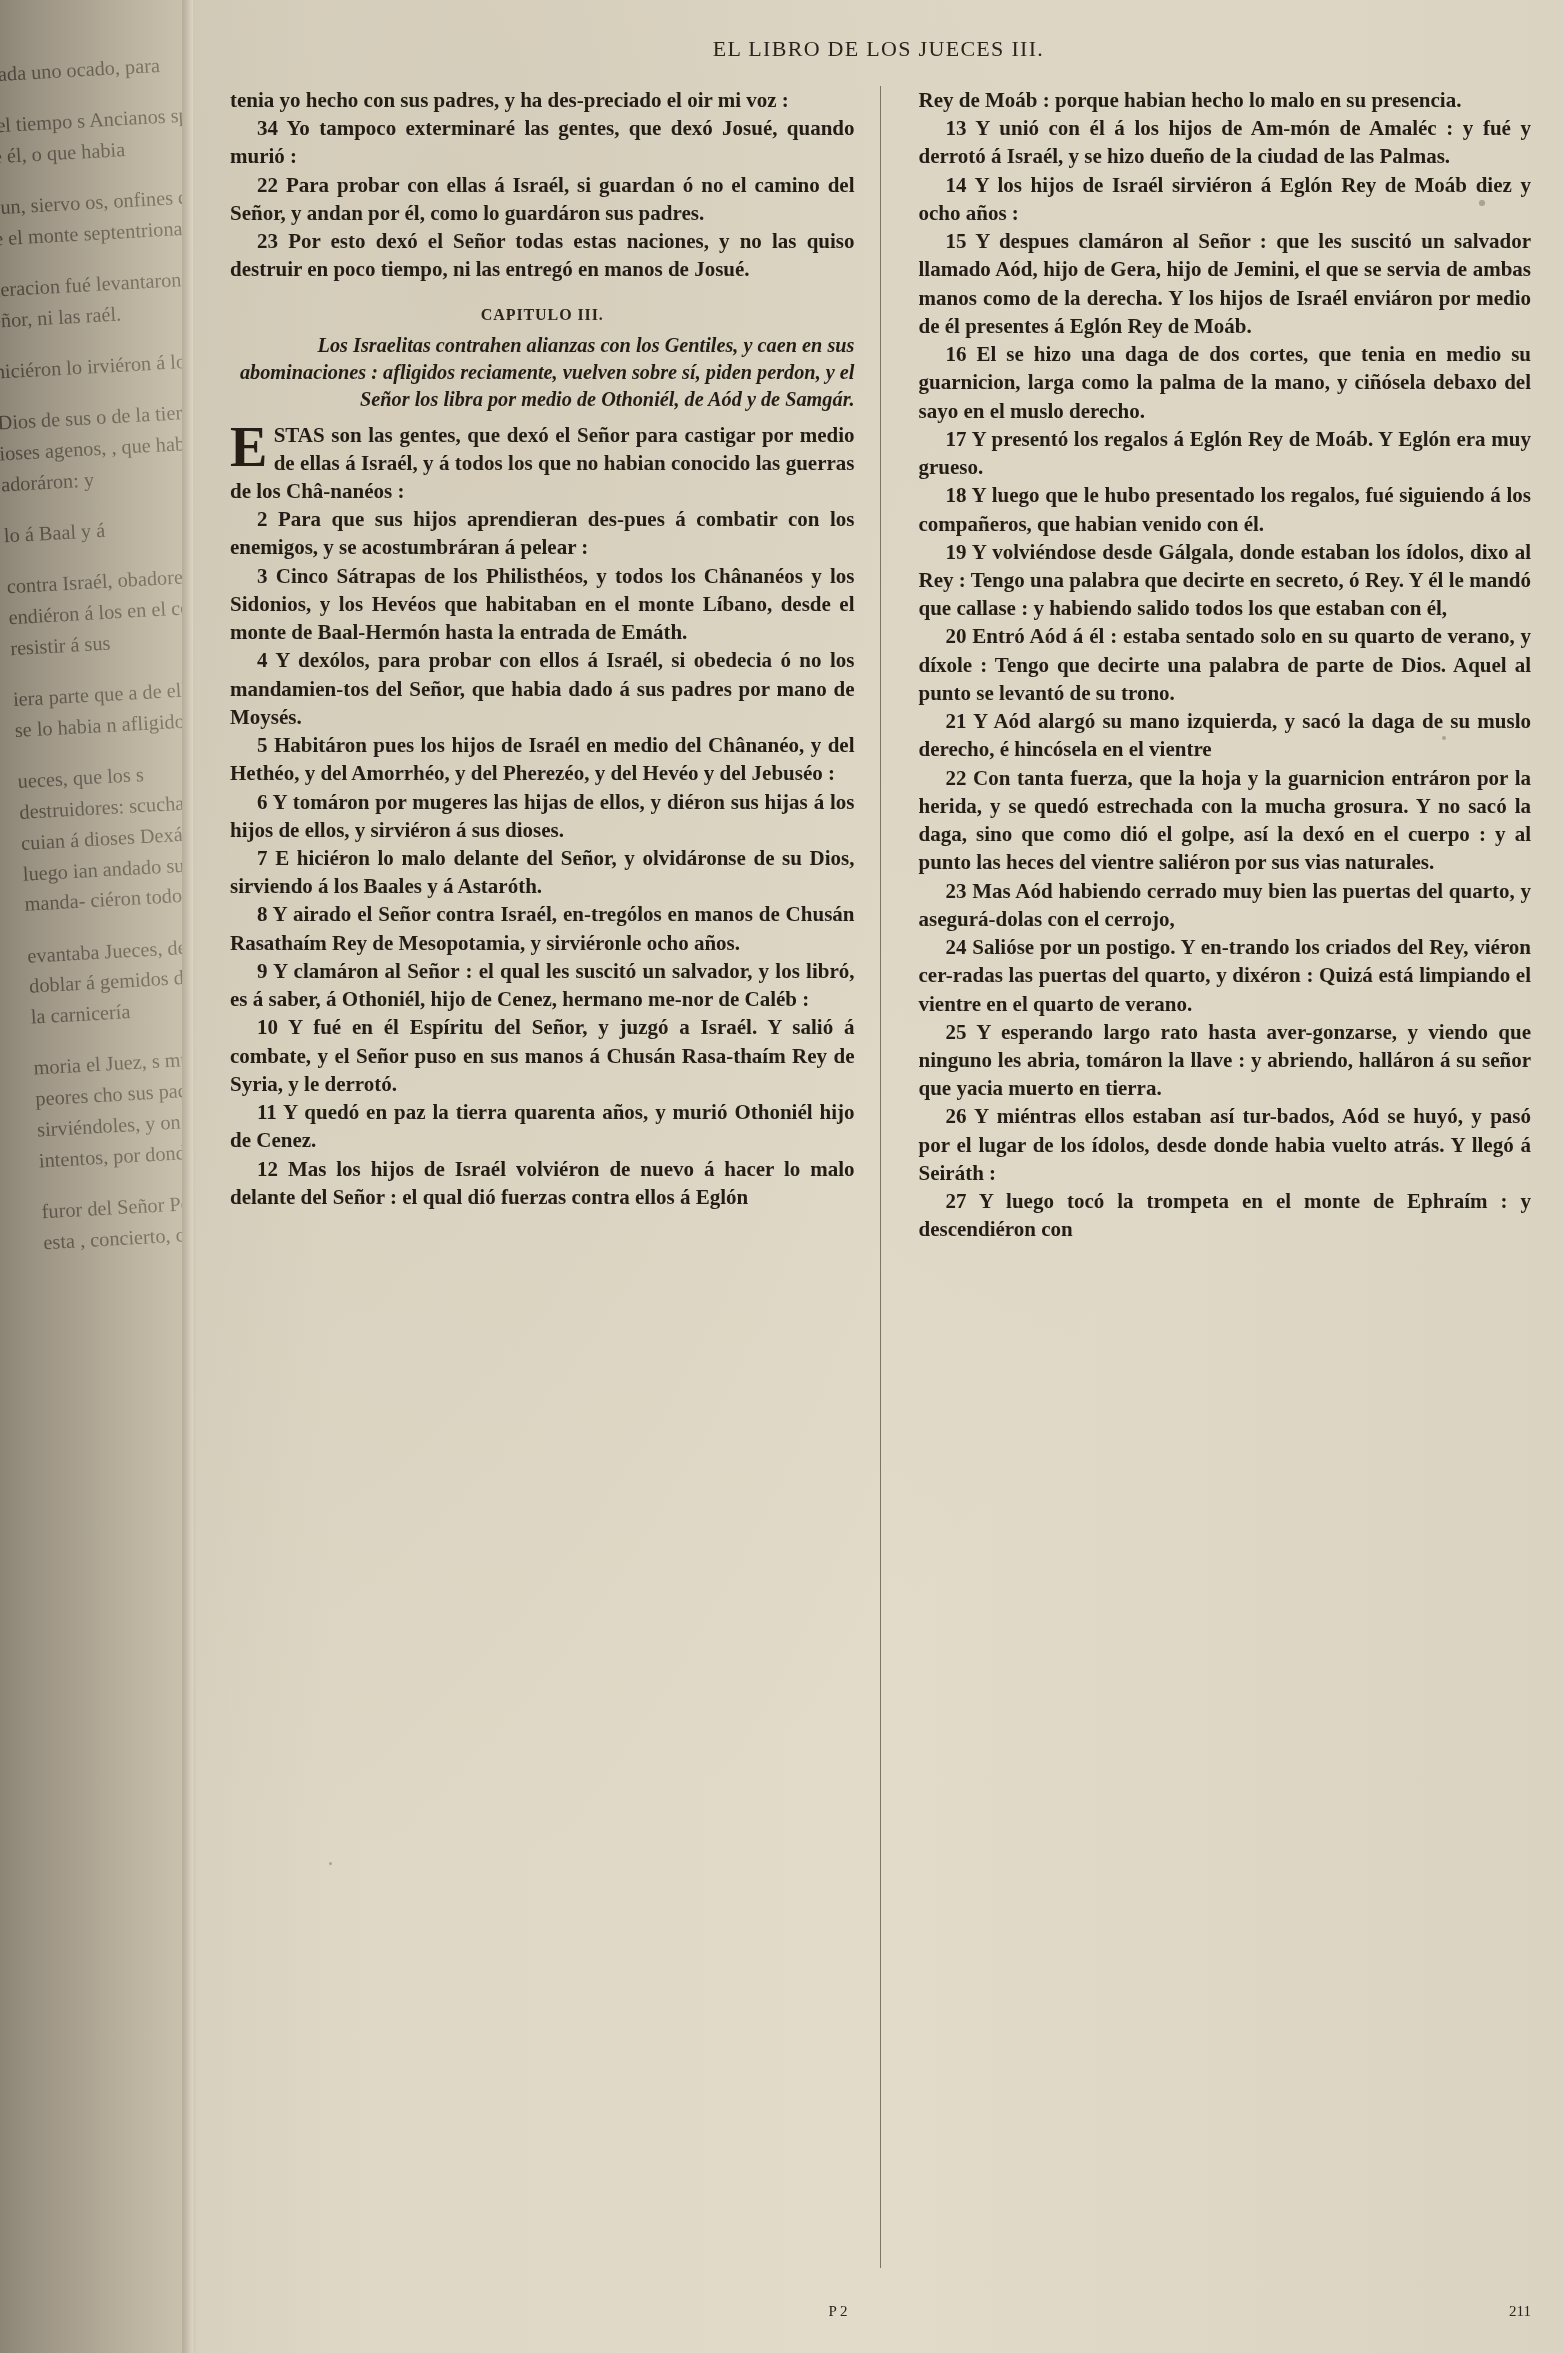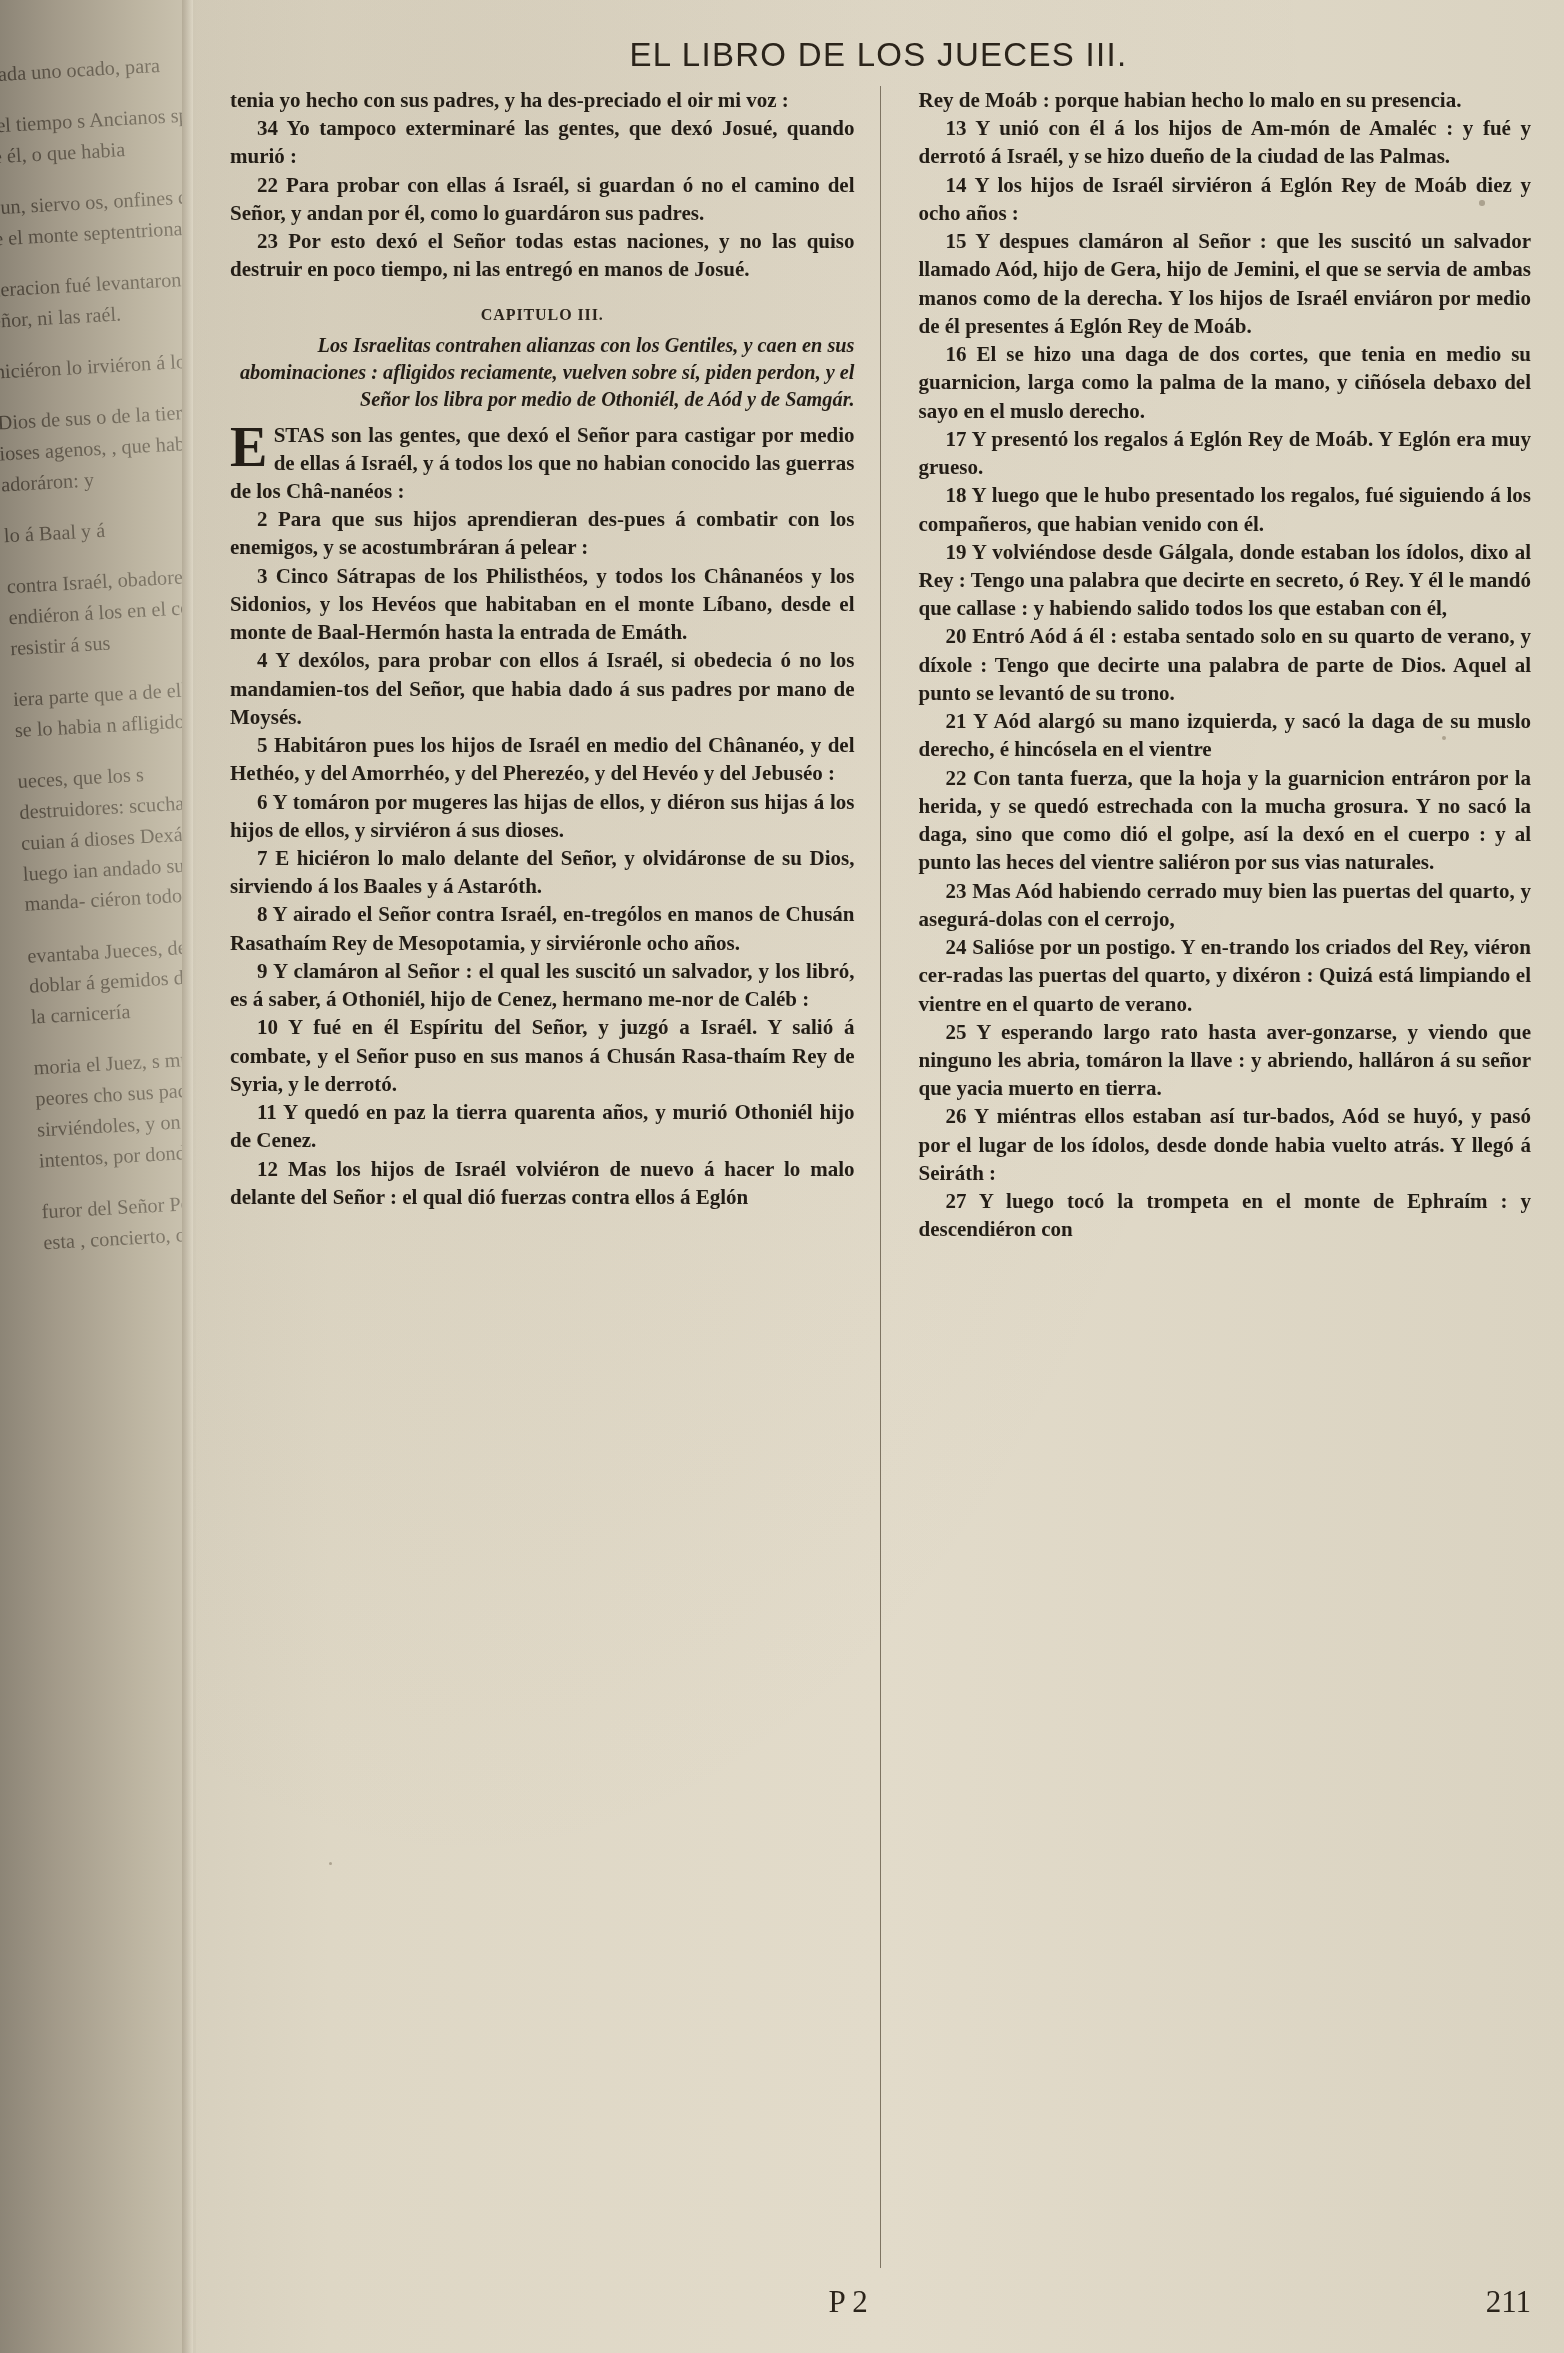--- a/index.html
+++ b/index.html
@@ -63,24 +63,24 @@
     background:
       radial-gradient(ellipse at 20% 10%, rgba(120,105,80,0.10), rgba(255,255,255,0) 55%),
       linear-gradient(to right, #d7d0be 0%, #ded7c5 10%, #e2dbca 50%, #dad3c1 100%);
     z-index: 1;
   }
   .header {
     position: absolute;
     top: 36px;
     left: 0; right: 0;
     text-align: center;
-    font-size: 33px;
+    font-size: 22px;
     letter-spacing: 1.3px;
     color: #2b241b;
-    font-family: Liberation Sans, sans-serif;
+    font-family: Liberation Serif, serif;
   }
   .columns {
     position: absolute;
     top: 86px;
     left: 38px;
     right: 34px;
     bottom: 86px;
     display: flex;
     gap: 0;
     font-weight: bold;
@@ -124,21 +124,21 @@
     font-family: "Liberation Serif", serif;
     color: #241e17;
   }
   .footer {
     position: absolute;
     bottom: 34px;
     left: 38px;
     right: 34px;
     display: flex;
     justify-content: space-between;
-    font-size: 31px;
+    font-size: 15px;
     color: #2b241b;
   }
   .sig { margin-left: 46%; }
   .folio { }
   .speck {
     position: absolute;
     background: #7b705c;
     border-radius: 50%;
     opacity: .5;
     z-index: 4;

